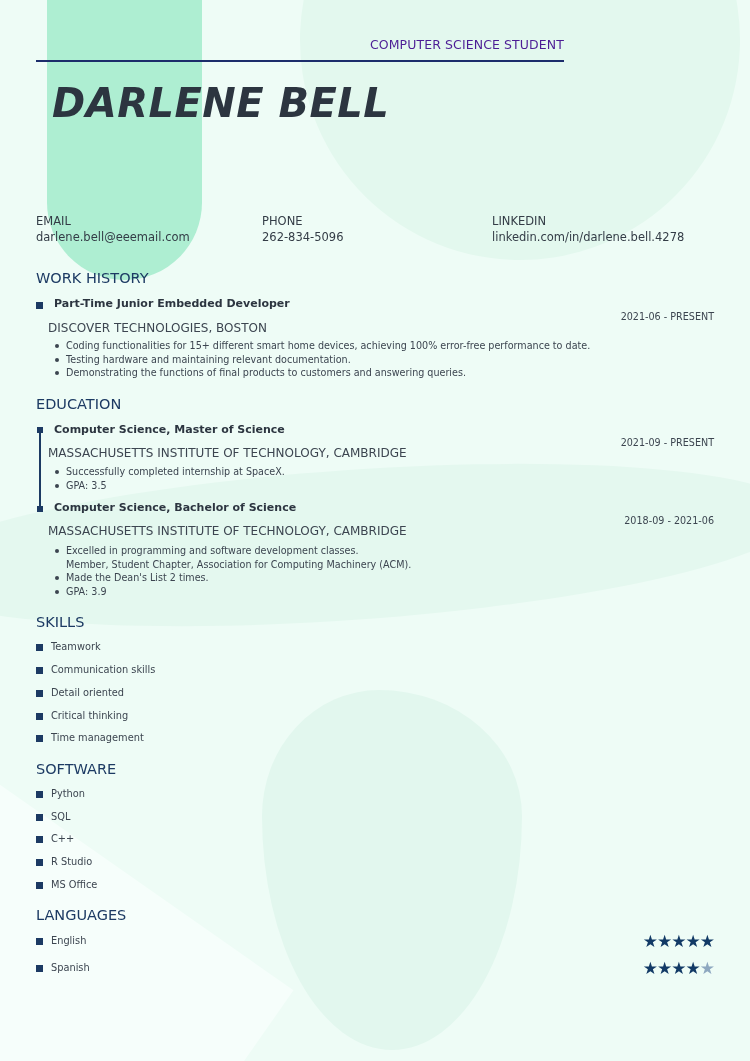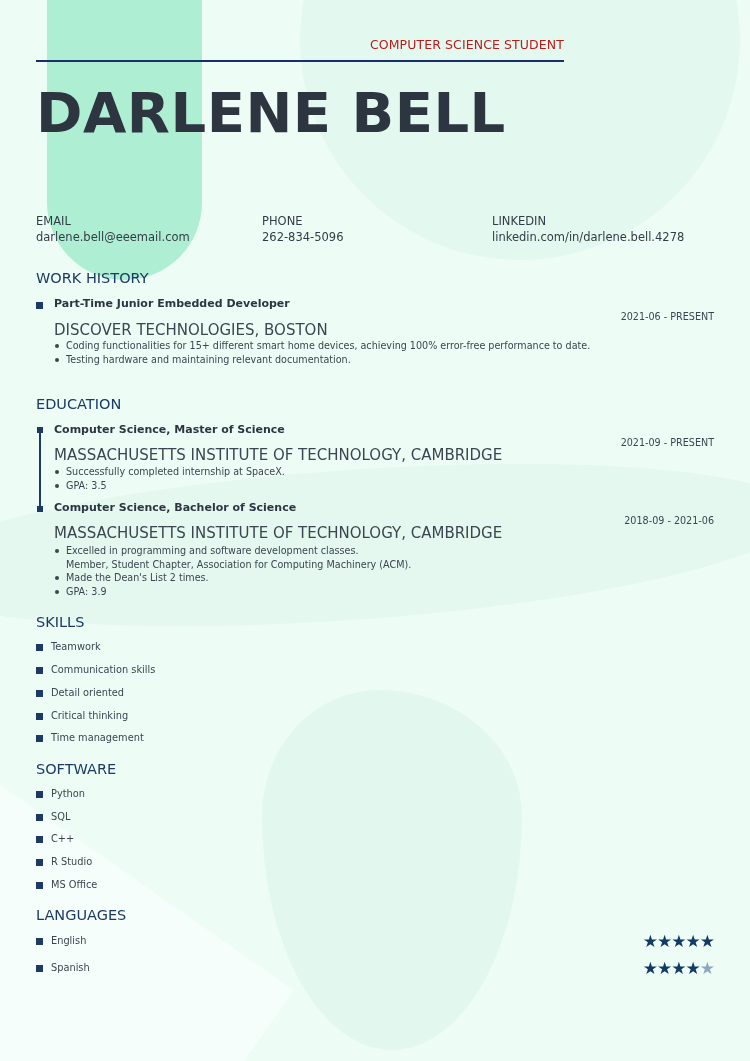--- a/index.html
+++ b/index.html
@@ -27,49 +27,49 @@
       background: #e2f7ee; border-radius: 45% 55% 50% 50% / 35% 35% 65% 65%;
     }
     .bg-bottom-left {
       left: -120px; top: 860px; width: 360px; height: 300px;
       background: #f6fefb; transform: rotate(35deg);
     }
     .content { position: absolute; left: 0; top: 0; width: 750px; height: 1061px; }
 
     .job-title-top {
       position: absolute; right: 186px; top: 37px;
-      font-size: 12.5px; color: #b91c1c; letter-spacing: 0.1px;
+      font-size: 12.5px; color: #4c1d95; letter-spacing: 0.1px;
     }
     .header-rule {
       position: absolute; left: 36px; top: 60px; width: 528px; height: 2px;
       background: #1c2d6b;
     }
     .name {
-      position: absolute; left: 36px; top: 80px;
-      font-size: 56px; font-weight: bold; color: #2c3540; letter-spacing: 0.5px;
+      position: absolute; left: 52px; top: 80px;
+      font-size: 40px; font-weight: bold; color: #2c3540; letter-spacing: 0.5px; font-style: italic;
     }
     .summary {
       position: absolute; left: 36px; top: 154px; width: 510px;
       font-size: 9.6px; line-height: 13.5px; color: #3c4550;
     }
     .contact { position: absolute; top: 214px; font-size: 11.5px; color: #333c46; }
     .contact .lbl { display: block; line-height: 15px; }
     .contact .val { display: block; line-height: 17px; }
     .contact.email { left: 36px; }
     .contact.phone { left: 262px; }
     .contact.linkedin { left: 492px; }
 
     .section-heading {
       position: absolute; left: 36px; font-size: 14.5px; color: #1c3a63;
     }
     .entry-title {
       position: absolute; left: 54px; font-size: 11px; font-weight: bold; color: #2c3540;
     }
     .entry-org {
-      position: absolute; left: 54px; font-size: 15px; color: #3c4550;
+      position: absolute; left: 48px; font-size: 12px; color: #3c4550;
     }
     .entry-date {
       position: absolute; right: 36px; font-size: 9.6px; color: #3c4550;
     }
     .bullets {
       position: absolute; left: 54px; margin: 0; padding: 0; list-style: none;
       font-size: 9.6px; line-height: 13.5px; color: #3c4550;
     }
     .bullets li { position: relative; padding-left: 12px; }
     .bullets li::before {
@@ -121,20 +121,21 @@
   </div>
 
   <div class="section-heading" style="top:270px">WORK HISTORY</div>
   <div class="sq" style="left:36px; top:302px"></div>
   <div class="entry-title" style="top:297px">Part-Time Junior Embedded Developer</div>
   <div class="entry-date" style="top:311px">2021-06  - PRESENT</div>
   <div class="entry-org" style="top:321px">DISCOVER TECHNOLOGIES, BOSTON</div>
   <ul class="bullets" style="top:339px">
     <li>Coding functionalities for 15+ different smart home devices, achieving 100% error-free performance to date.</li>
     <li>Testing hardware and maintaining relevant documentation.</li>
+    <li>Demonstrating the functions of final products to customers and answering queries.</li>
   </ul>
 
   <div class="section-heading" style="top:396px">EDUCATION</div>
   <div class="timeline-line"></div>
   <div class="sq" style="left:37px; top:427px; width:6px; height:6px"></div>
   <div class="sq" style="left:37px; top:506px; width:6px; height:6px"></div>
 
   <div class="entry-title" style="top:423px">Computer Science, Master of Science</div>
   <div class="entry-date" style="top:437px">2021-09  - PRESENT</div>
   <div class="entry-org" style="top:446px">MASSACHUSETTS INSTITUTE OF TECHNOLOGY, CAMBRIDGE</div>

